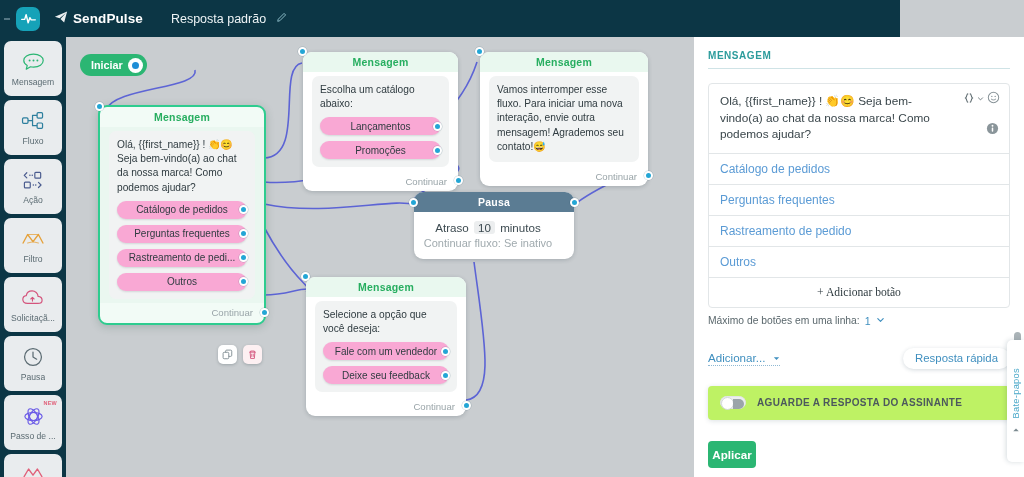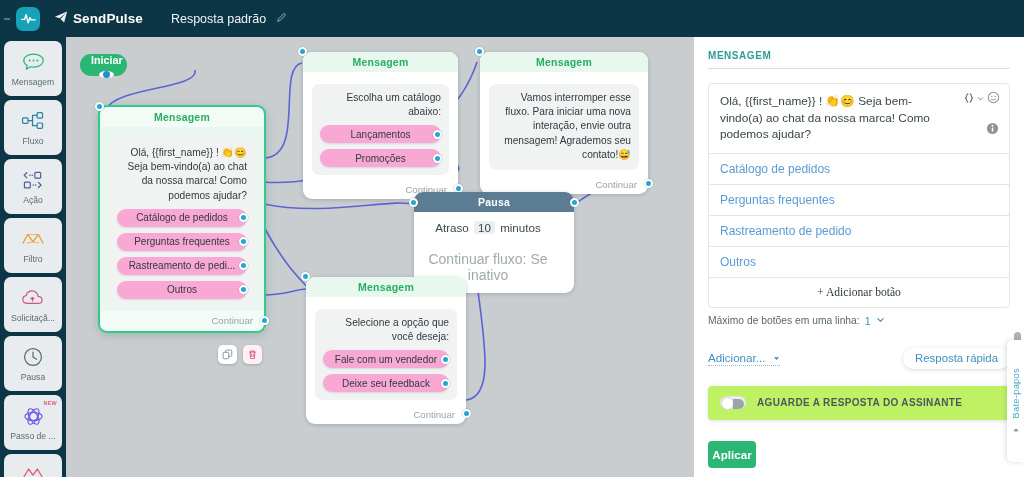--- a/index.html
+++ b/index.html
@@ -7,21 +7,21 @@
   html, body {
     width: 1024px; height: 477px;
     font-family: "Liberation Sans", sans-serif;
     overflow: hidden;
     background: #c9cdd0;
   }
   .app { position: relative; width: 1024px; height: 477px; }
 
   
   .topbar {
-    position: absolute; left: 0; top: 0; width: 1024px; height: 37px;
+    position: absolute; left: 0; top: 0; width: 900px; height: 37px;
     background: #0c3645;
     display: flex; align-items: center;
   }
   .dots-handle {
     width: 14px; height: 37px; display: flex; align-items: center; justify-content: center;
     cursor: grab;
   }
   .dots-handle i {
     display: block; width: 2px; height: 2px; background: #6d8c99; border-radius: 50%;
     margin: 1.3px 0;
@@ -98,21 +98,21 @@
   .canvas svg.wires { position: absolute; left: 0; top: 0; width: 628px; height: 440px; }
 
   .node { position: absolute; border-radius: 9px; background: #ffffff;
           box-shadow: 0 1px 4px rgba(30,50,60,.22); }
   .node-head {
     height: 20px; border-radius: 9px 9px 0 0;
     display: flex; align-items: center; justify-content: center;
     font-size: 10.5px; font-weight: bold; letter-spacing: .2px;
   }
   .node-msg .node-head { background: #e9f8ef; color: #27ae60; }
-  .node-body { padding: 12px 9px 4px 9px; text-align: right; }
+  .node-body { padding: 4px 9px 4px 9px; }
   .bubble {
     background: #f1f3f3; border-radius: 7px; padding: 7px 8px 8px 8px;
   }
   .bubble-text { font-size: 10.2px; color: #2f3b40; line-height: 14.2px; }
   .btn-opt {
     background: #f9a8d4; border-radius: 13px; margin-top: 6px; height: 18px;
     display: flex; align-items: center; justify-content: center; position: relative;
     font-size: 10px; color: #2f3b40; box-shadow: 0 1px 2px rgba(30,50,60,.14);
     cursor: pointer;
   }
@@ -135,38 +135,37 @@
     box-shadow: 0 2px 9px rgba(30,80,60,.22);
   }
   .node.selected .node-head { background: transparent; }
   .node.selected .node-body { background: #eaf7f0; }
 
   
   .start-pill {
     position: absolute; display: flex; align-items: center; gap: 5px;
     background: #2bb673; border-radius: 13px; height: 22px; padding: 0 4px 0 11px;
     cursor: pointer;
-    flex-direction: column;
   }
   .start-pill span { color: #ffffff; font-size: 10.8px; font-weight: bold; }
   .start-knob {
     width: 15px; height: 15px; border-radius: 50%; background: #ffffff;
     display: flex; align-items: center; justify-content: center;
   }
   .start-knob i { width: 7px; height: 7px; border-radius: 50%; background: #1f8ed6; display:block; }
 
   
   .node-pause .node-head { background: #5b7c93; color: #ffffff; }
   .node-pause .pause-body { padding: 9px 12px 10px 0; text-align: center; }
   .pause-line1 { font-size: 11.6px; color: #3c4a50; }
   .pause-val {
     display: inline-block; background: #eceeef; border-radius: 3px;
     padding: 0 4px; margin: 0 2px; color: #3c4a50;
   }
-  .pause-line2 { font-size: 14px; color: #a0aaae; margin-top: 17px; }
+  .pause-line2 { font-size: 11px; color: #a0aaae; margin-top: 3px; }
   .node-pause .node-head .dot { position: absolute; }
   .head-dot-l { left: -5px; top: 5.5px; }
   .head-dot-r { right: -5px; top: 5.5px; }
 
   
   .node-tools {
     position: absolute; display: flex; gap: 6px;
   }
   .tool-btn {
     width: 19px; height: 19px; border-radius: 5px; background: #ffffff;

